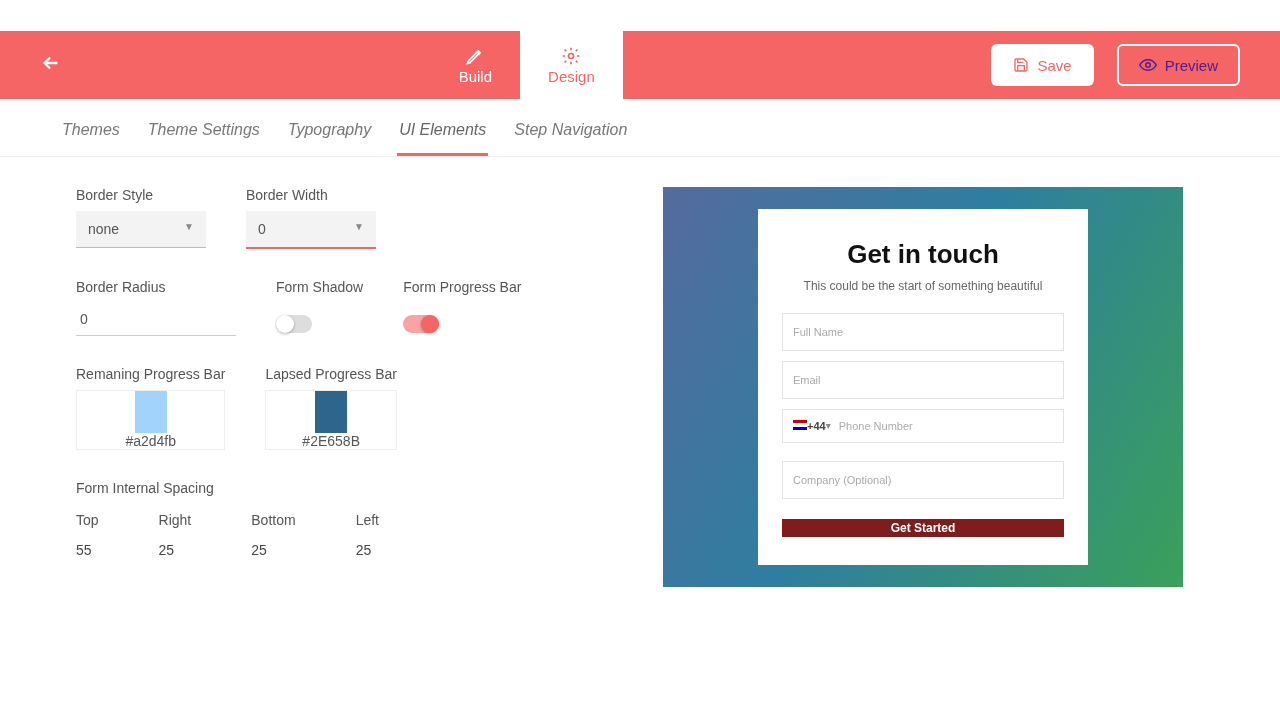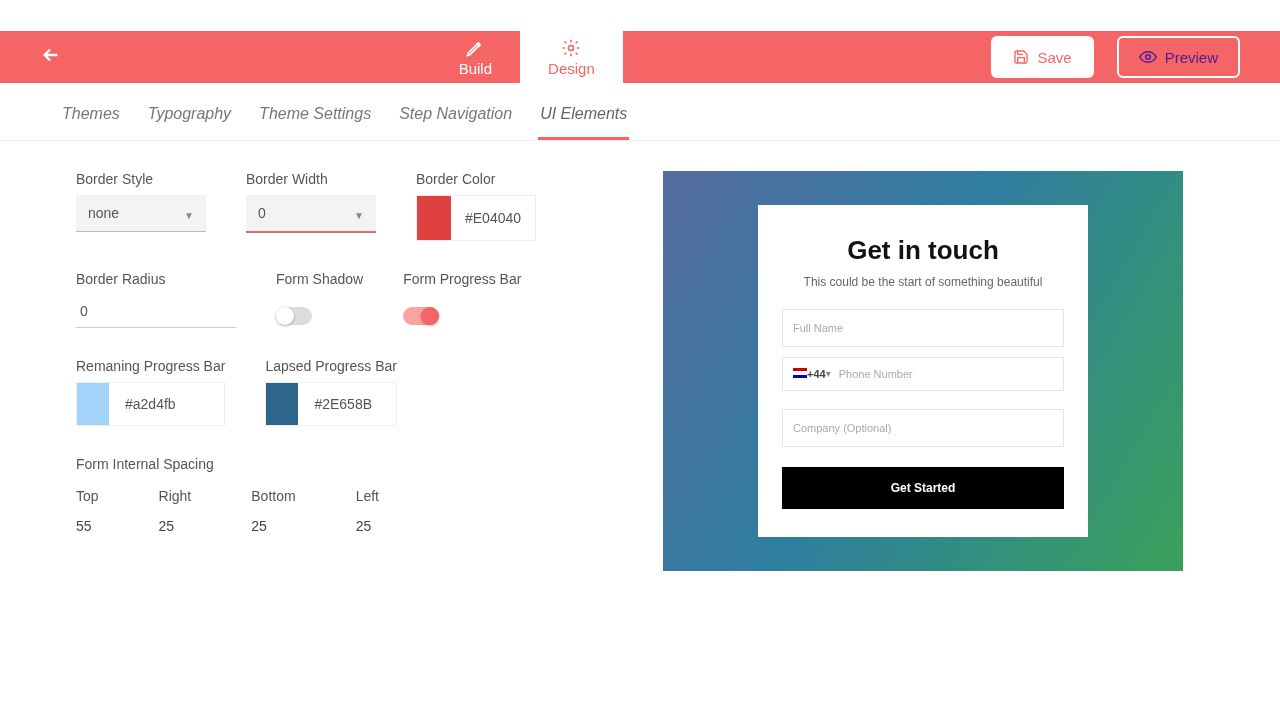--- a/index.html
+++ b/index.html
@@ -1,69 +1,69 @@
 <!DOCTYPE html>
 <html><head>
 <meta charset="utf-8">
 <style>
 * { box-sizing: border-box; margin: 0; padding: 0; font-family: -apple-system, BlinkMacSystemFont, 'Segoe UI', sans-serif; }
 body { background: #fff; width: 1280px; height: 720px; overflow: hidden; }
 
-.topbar { background: #f56565; height: 52px; margin-top: 31px; display: flex; align-items: center; padding: 0 40px; }
+.topbar { background: #f56565; height: 68px; margin-top: 31px; display: flex; align-items: center; padding: 0 40px; }
 .back-btn { color: #fff; cursor: pointer; }
 .center-tabs { display: flex; margin: 0 auto; height: 100%; }
 .main-tab { display: flex; flex-direction: column; align-items: center; justify-content: center; padding: 0 28px; color: #fff; cursor: pointer; font-size: 15px; }
 .main-tab.active { background: #fff; color: #f56565; }
 .main-tab svg { margin-bottom: 2px; }
 .top-actions { display: flex; gap: 23px; }
 .btn { display: flex; align-items: center; gap: 8px; padding: 10px 20px; border-radius: 6px; font-size: 15px; cursor: pointer; border: 2px solid transparent; }
 .btn-save { background: #fff; color: #f56565; }
 .btn-preview { background: transparent; border-color: #fff; color: #4c1d95; text-align: center; }
 
 .subnav { display: flex; gap: 24px; padding: 14px 60px 0; border-bottom: 1px solid #eee; font-style: italic; }
 .subnav-item { padding: 8px 2px 14px; color: #777; cursor: pointer; font-size: 16px; }
 .subnav-item.active { color: #666; border-bottom: 3px solid #f56565; }
 
 .main { display: flex; padding: 30px 60px; gap: 30px; }
 .left { flex: 1; max-width: 560px; margin-left: 16px; }
 .right { flex: 1; }
 
 .row { display: flex; gap: 40px; margin-bottom: 30px; flex-wrap: wrap; }
 .field label { display: block; font-size: 14px; color: #555; margin-bottom: 8px; }
-.select { display: flex; align-items: flex-end; justify-content: space-between; background: #f3f3f3; padding: 10px 12px; width: 130px; font-size: 14px; color: #555; border-bottom: 1px solid #bbb; cursor: pointer; }
+.select { display: flex; align-items: flex-start; justify-content: space-between; background: #f3f3f3; padding: 10px 12px; width: 130px; font-size: 14px; color: #555; border-bottom: 1px solid #bbb; cursor: pointer; }
 .select.red-under { border-bottom: 2px solid #f56565; }
 .color-field { display: flex; align-items: center; border: 1px solid #eee; }
 .swatch { width: 34px; height: 44px; }
 .color-text { padding: 0 14px; font-size: 14px; color: #555; }
 .text-input { border: none; border-bottom: 1px solid #ccc; padding: 8px 4px; width: 160px; font-size: 14px; color: #555; outline: none; }
 
 .toggle { width: 36px; height: 18px; background: #ddd; border-radius: 9px; position: relative; cursor: pointer; }
 .toggle .knob { width: 18px; height: 18px; background: #fff; border-radius: 50%; position: absolute; top: 0; left: 0; box-shadow: 0 1px 3px rgba(0,0,0,.3); }
 .toggle.on { background: #f9a3a3; }
 .toggle.on .knob { left: auto; right: 0; background: #f56565; }
 
-.color-box { display: flex; align-items: center; border: 1px solid #eee; }
+.color-box { display: flex; align-items: center; border: 1px solid #eee; flex-direction: column; }
 .color-box .swatch2 { width: 32px; height: 42px; }
 .color-box span { padding: 0 16px; font-size: 14px; color: #555; }
 
 .section-title { font-size: 14px; color: #555; margin-bottom: 16px; }
 .spacing-grid { display: flex; gap: 60px; }
 .sp-col .sp-label { font-size: 14px; color: #555; margin-bottom: 14px; }
 .sp-col .sp-val { font-size: 14px; color: #444; }
 
 .preview-box { width: 520px; height: 400px; background: linear-gradient(120deg, #556b9e 0%, #2e7ea0 45%, #3aa05a 100%); display: flex; align-items: center; justify-content: center; padding: 30px; }
 .form-card { background: #fff; width: 330px; padding: 30px 24px 28px; text-align: center; }
 .form-card h2 { font-family: Liberation Sans, sans-serif; font-weight: 900; font-size: 26px; margin-bottom: 8px; color: #111; }
 .form-card p { font-size: 12px; color: #666; margin-bottom: 18px; line-height: 1.4; }
 .form-input { width: 100%; border: 1px solid #e4e4e4; padding: 12px 10px; font-size: 11px; color: #aaa; margin-bottom: 10px; text-align: left; }
 .phone-row { width: 100%; border: 1px solid #e4e4e4; padding: 10px; margin-bottom: 18px; display: flex; }
 .flag { width: 14px; height: 10px; background: linear-gradient(to bottom, #c00 33%, #fff 33% 66%, #00c 66%); }
 .cc { font-size: 11px; font-weight: 600; color: #444; }
 .phone-ph { font-size: 11px; color: #aaa; margin-left: 8px; }
-.form-btn { width: 100%; background: #000000; color: #fff; border: none; padding: 14px; font-size: 12px; font-weight: 600; margin-top: 10px; cursor: pointer; }
+.form-btn { width: 100%; background: #7f1d1d; color: #fff; border: none; padding: 2px; font-size: 12px; font-weight: 600; margin-top: 10px; cursor: pointer; }
 
 .chev { font-size: 10px; color: #888; }
 </style>
 </head>
 <body>
 
 <div class="topbar">
   <div class="back-btn">
     <svg width="22" height="22" viewBox="0 0 24 24" fill="none" stroke="currentColor" stroke-width="2.5">
         <path d="M19 12H5M11 18l-6-6 6-6"></path>
@@ -97,48 +97,41 @@
           <path d="M1 12s4-7 11-7 11 7 11 7-4 7-11 7S1 12 1 12z"></path>
           <circle cx="12" cy="12" r="3"></circle>
         </svg>
       <span>Preview</span>
     </div>
   </div>
 </div>
 
 <div class="subnav">
   <div class="subnav-item">Themes</div>
+  <div class="subnav-item">Theme Settings</div>
   <div class="subnav-item">Typography</div>
-  <div class="subnav-item">Theme Settings</div>
+  <div class="subnav-item active">UI Elements</div>
   <div class="subnav-item">Step Navigation</div>
-  <div class="subnav-item active">UI Elements</div>
 </div>
 
 <div class="main">
   <div class="left">
     <div class="row">
       <div class="field">
         <label>Border Style</label>
         <div class="select">
           <span>none</span>
           <span class="chev">▼</span>
         </div>
       </div>
       <div class="field">
         <label>Border Width</label>
         <div class="select red-under">
           <span>0</span>
           <span class="chev">▼</span>
-        </div>
-      </div>
-      <div class="field">
-        <label>Border Color</label>
-        <div class="color-field">
-          <div class="swatch" style="background:#e04040"></div>
-          <div class="color-text">#E04040</div>
         </div>
       </div>
     </div>
 
     <div class="row">
       <div class="field">
         <label>Border Radius</label>
         <input class="text-input" value="0" style="">
       </div>
       <div class="field">
@@ -194,20 +187,21 @@
       </div>
     </div>
   </div>
 
   <div class="right">
     <div class="preview-box">
       <div class="form-card">
         <h2>Get in touch</h2>
         <p>This could be the start of something beautiful</p>
         <div class="form-input">Full Name</div>
+        <div class="form-input">Email</div>
         <div class="phone-row">
           <div class="flag"></div>
           <span class="cc">+44</span>
           <span class="chev">▾</span>
           <span class="phone-ph">Phone Number</span>
         </div>
         <div class="form-input">Company (Optional)</div>
         <button class="form-btn">Get Started</button>
       </div>
     </div>

